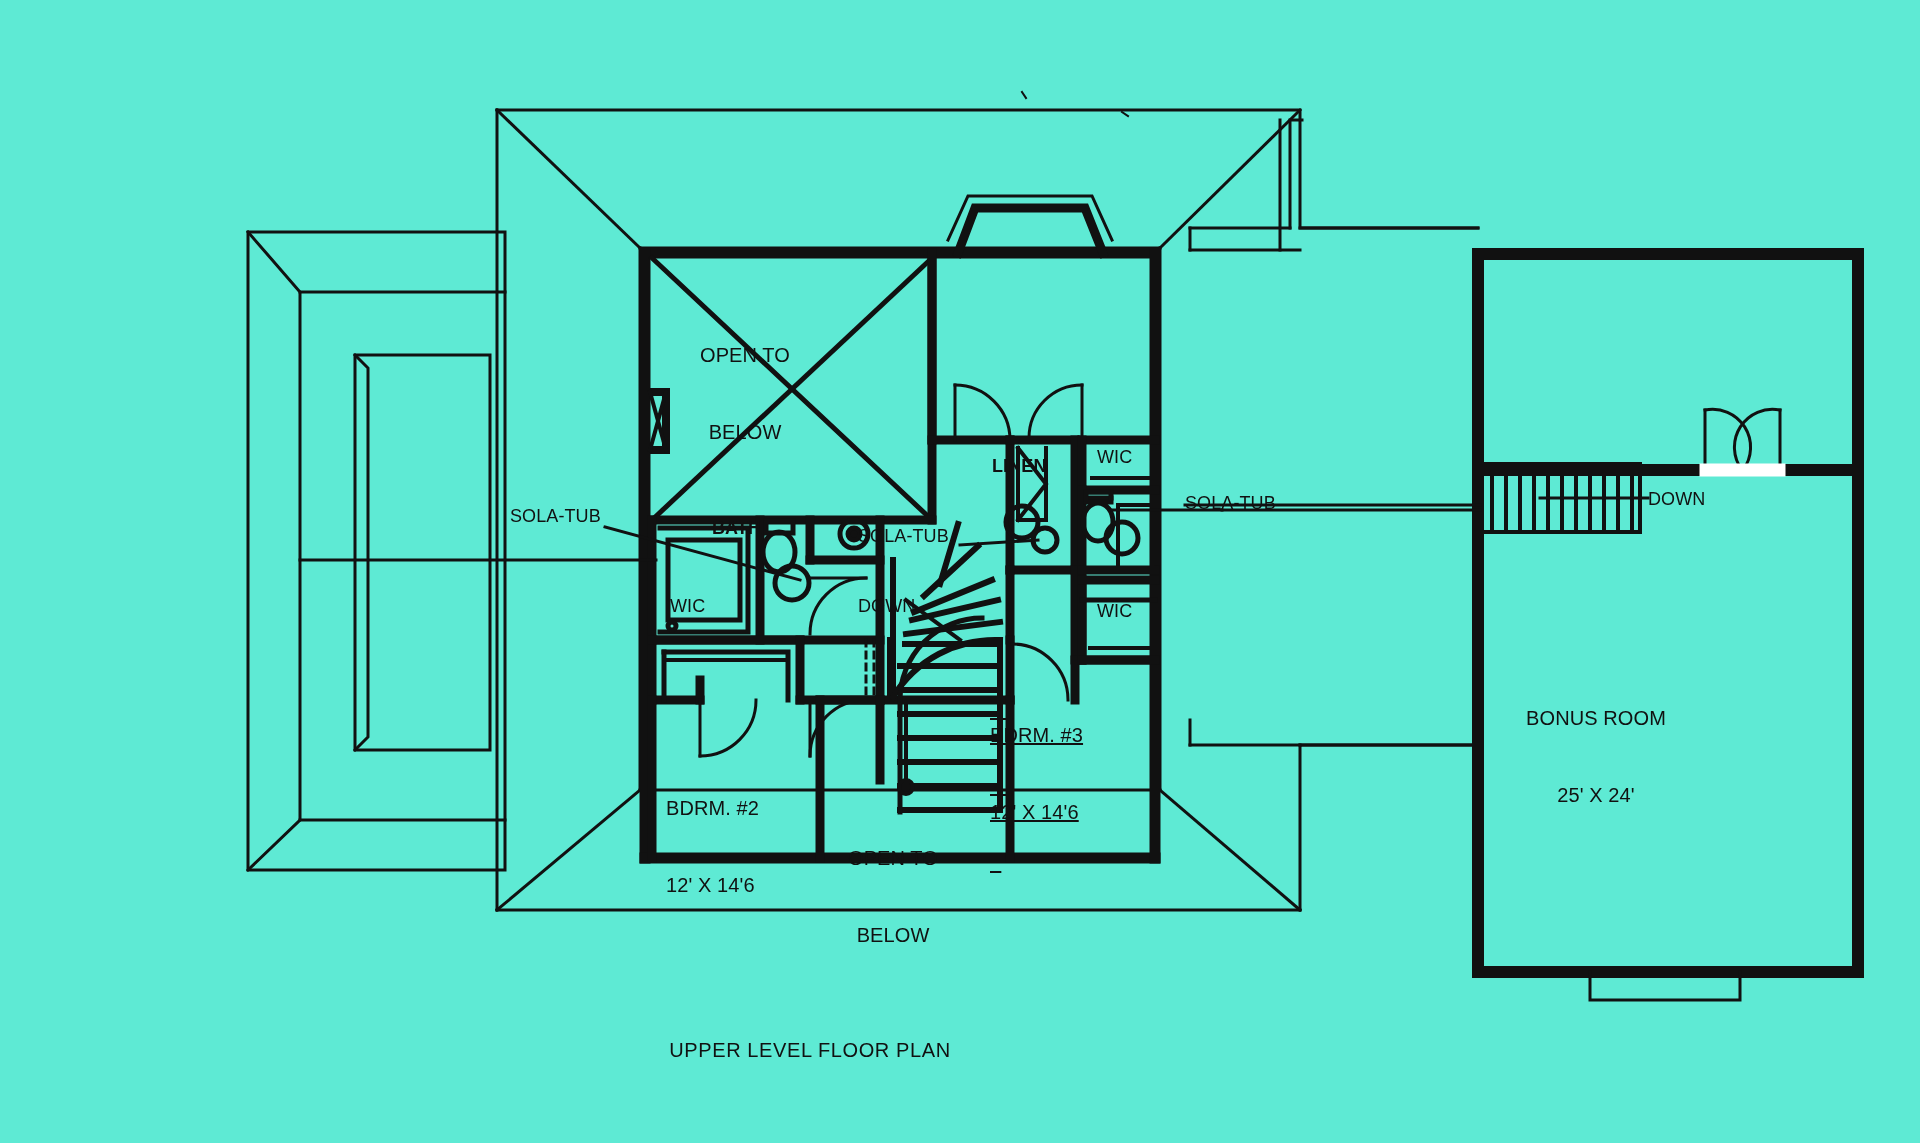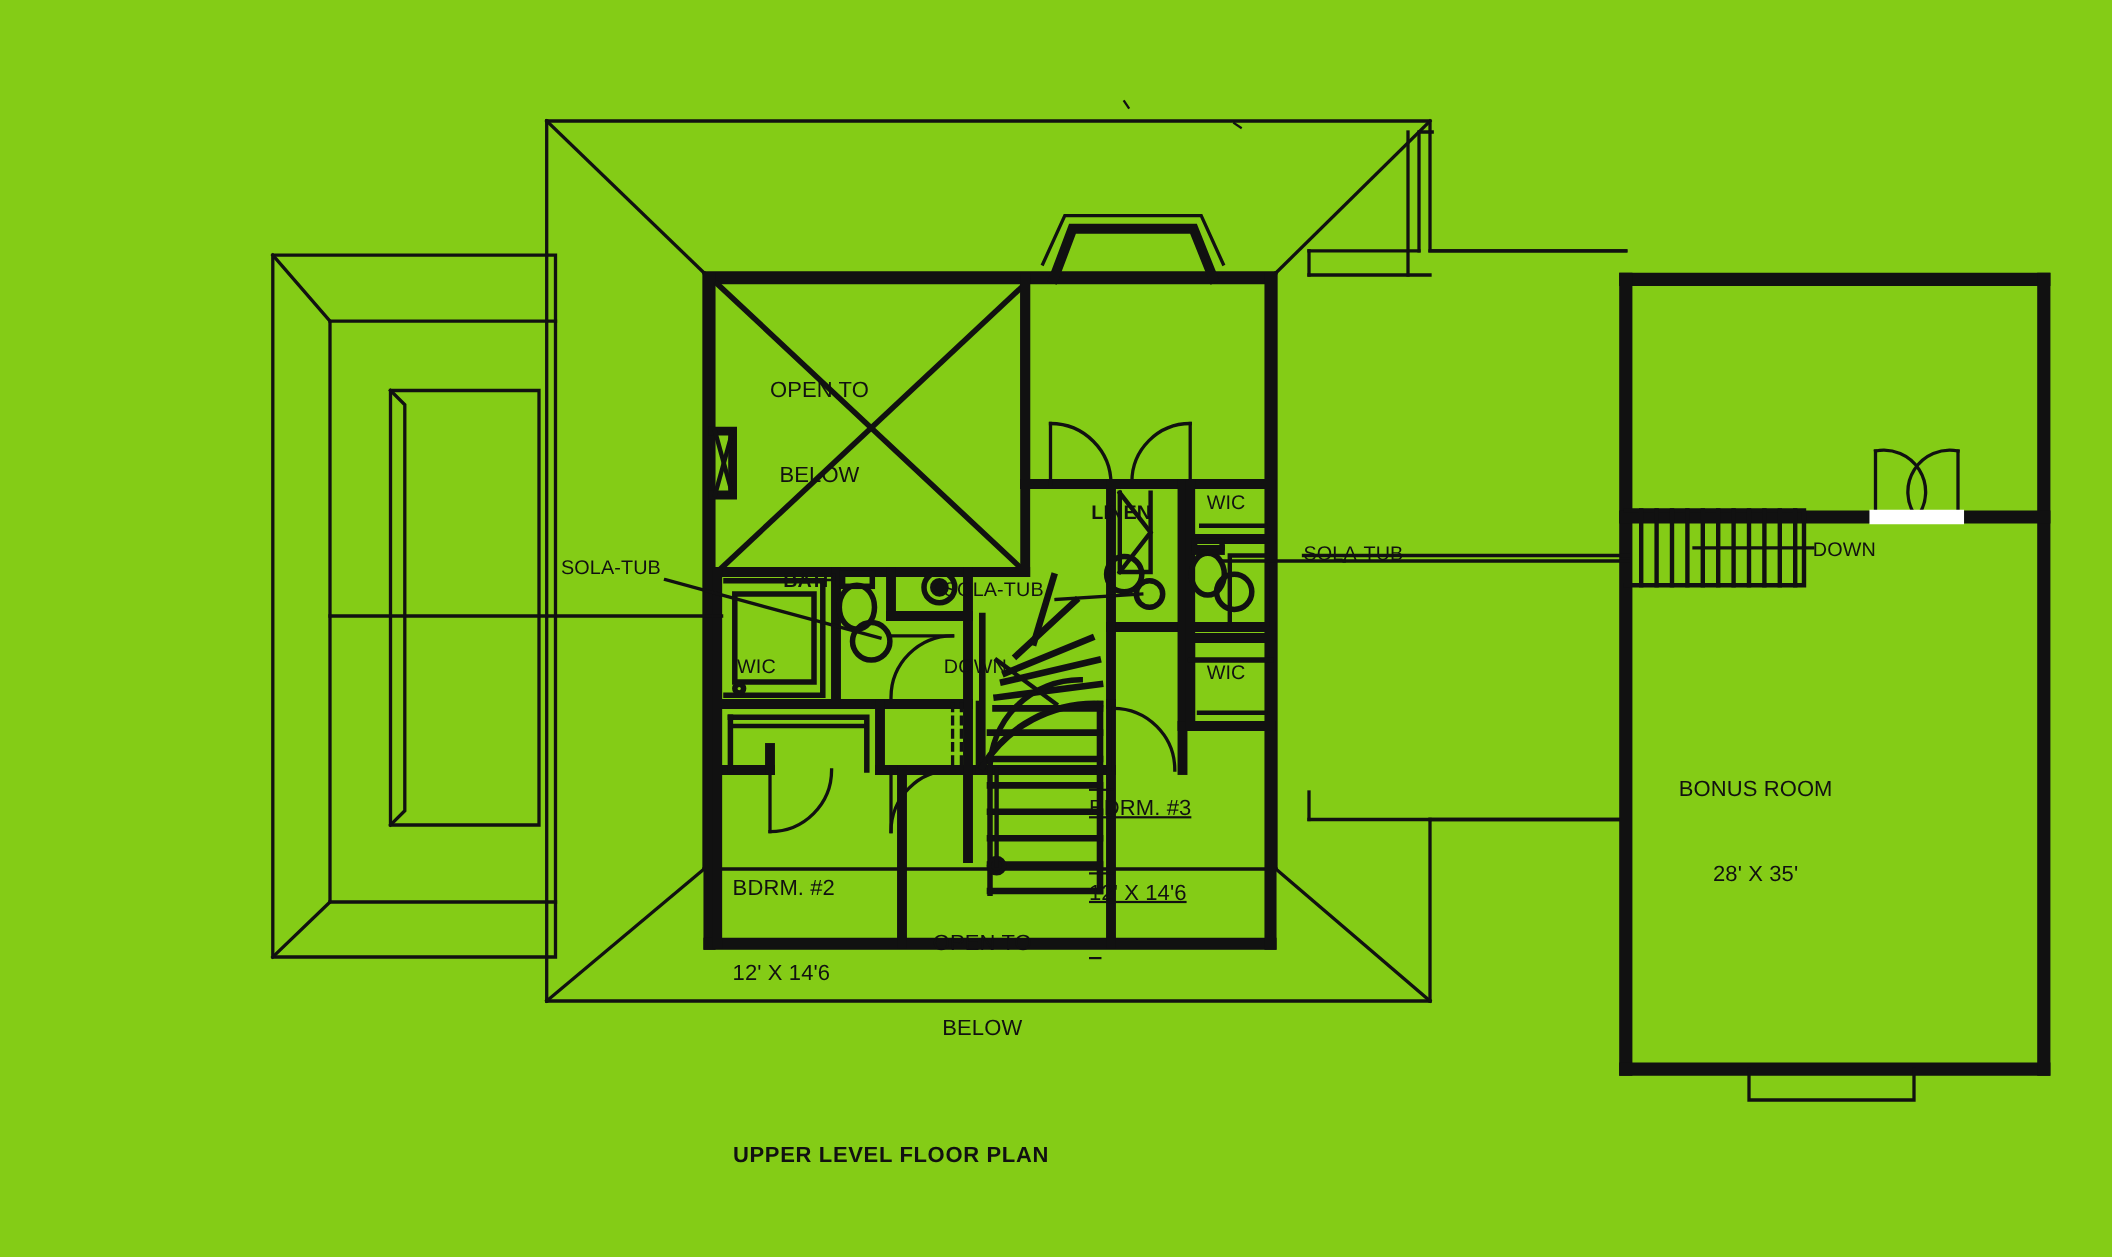--- a/index.html
+++ b/index.html
@@ -2,21 +2,21 @@
 <html><head>
 <meta charset="utf-8">
 <title>Upper Level Floor Plan</title>
 <style>
   html,body{margin:0;padding:0;background:#ffffff;}
   body{
     width:1920px;height:1143px;overflow:hidden;
     font-family:"Liberation Sans", sans-serif;
     color:#000;
   }
-  #plan-root{position:relative;width:1920px;height:1143px;background:#84cc16;}
+  #plan-root{position:relative;width:1920px;height:1143px;background:#5eead4;}
   #plan-svg{position:absolute;left:0;top:0;width:1920px;height:1143px;}
   .lbl{
     position:absolute;
     font-family:"Liberation Sans", sans-serif;
     color:#111;
     white-space:pre;
     line-height:1.28;
     letter-spacing:0.1px;
   }
   .lbl-room{font-size:20px;}
@@ -387,18 +387,18 @@
   <div class="lbl lbl-room ctr" style="left:893px;top:795px;">
     <div>OPEN TO</div>
     <div>BELOW</div>
   </div>
 
 
   <div class="lbl lbl-small" style="left:1648px;top:488px;">DOWN</div>
 
   <div class="lbl lbl-room ctr" style="left:1596px;top:655px;">
     <div>BONUS ROOM</div>
-    <div>28' X 35'</div>
+    <div>25' X 24'</div>
   </div>
 
-  <div class="lbl lbl-title ctr" style="left:810px;top:1038px;font-weight:bold;">UPPER LEVEL FLOOR PLAN</div>
+  <div class="lbl lbl-title ctr" style="left:810px;top:1038px;">UPPER LEVEL FLOOR PLAN</div>
 
 </div>
 
 </body></html>

